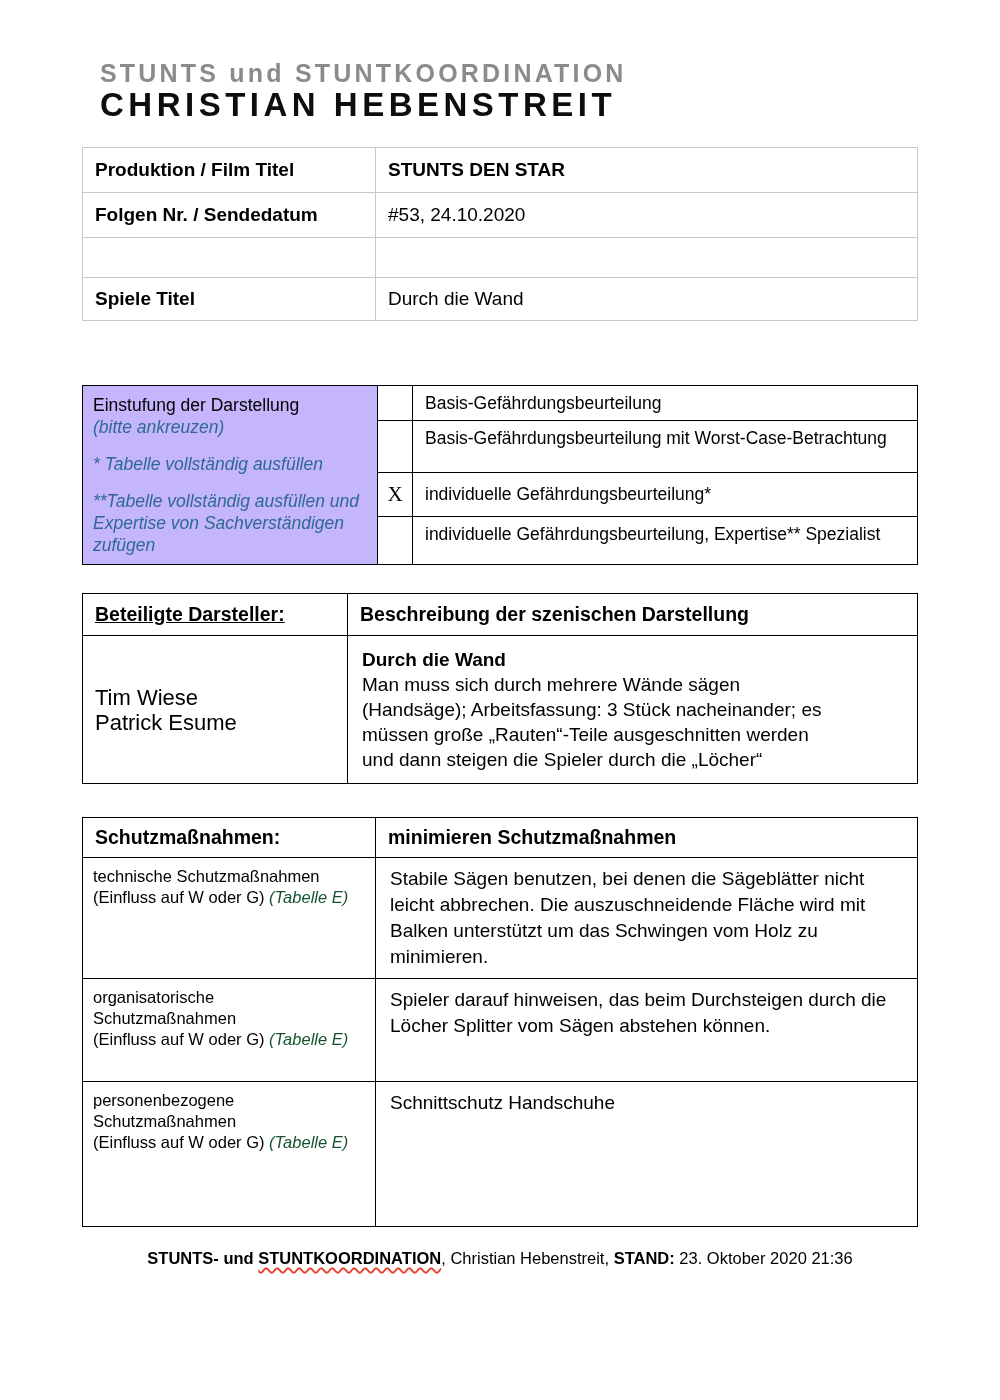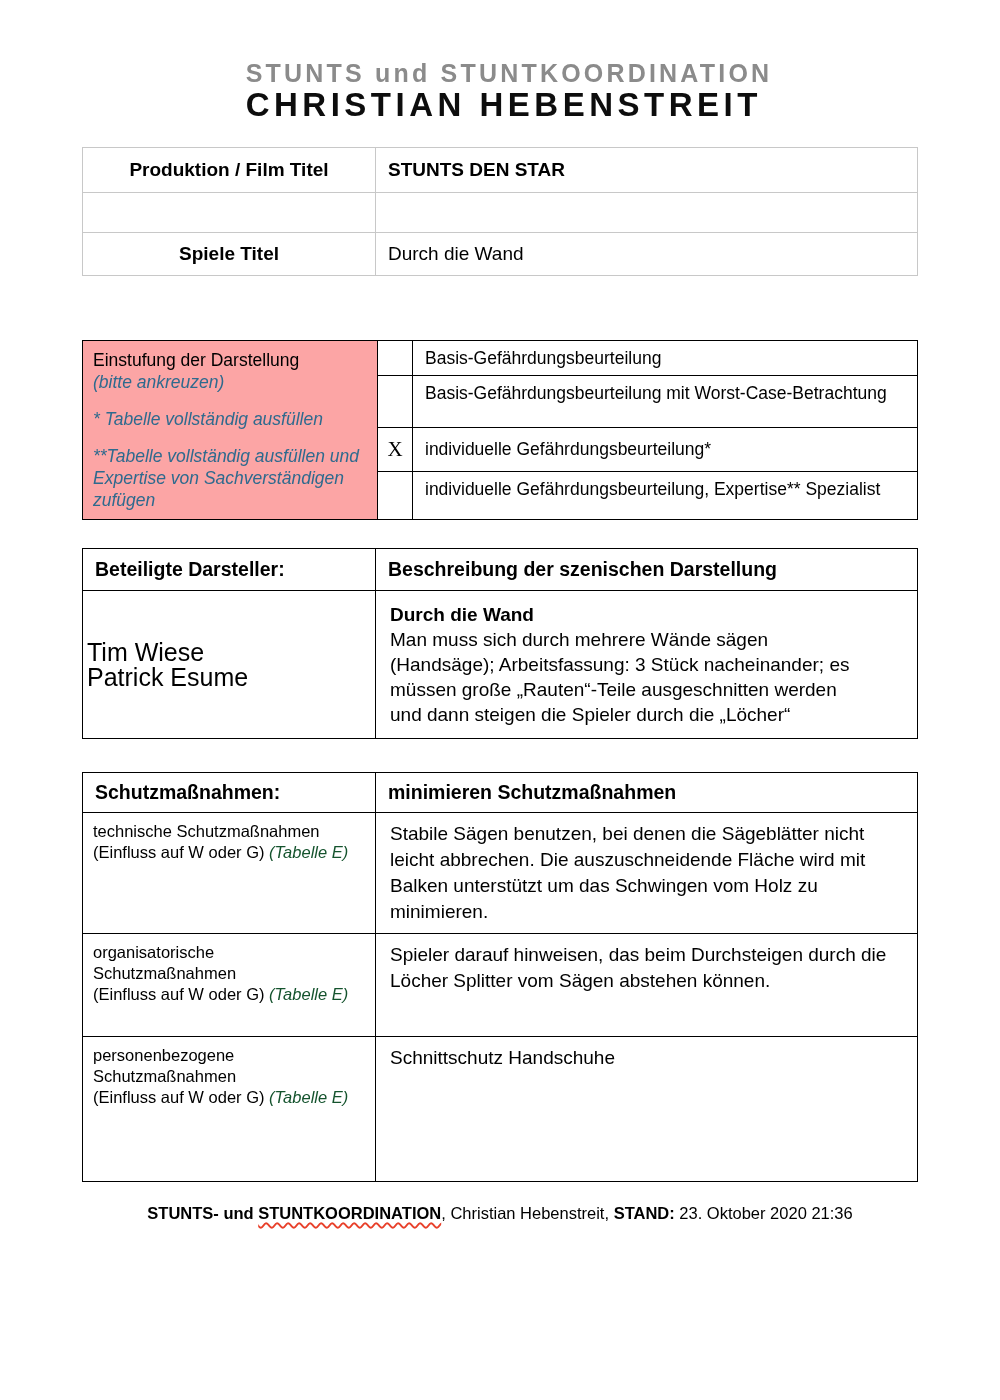--- a/index.html
+++ b/index.html
@@ -8,21 +8,21 @@
     width:1000px; height:1400px;
     font-family:"Liberation Sans", sans-serif;
     color:#000;
     position:relative;
     overflow:hidden;
   }
   .page { width:1000px; height:1400px; position:relative; }
   .content { margin:0 82px; width:836px; }
 
   
-  .header { display:flex; justify-content:center; padding-top:56px; }
+  .header { display:flex; justify-content:flex-start; padding-top:56px; }
   .logo { margin-left:18px; padding-top:4px; }
   .logo-line1 {
     font-size:25px; font-weight:bold; color:#8b8b8b;
     letter-spacing:3.2px; line-height:27px; white-space:nowrap;
   }
   .logo-line2 {
     font-size:33px; font-weight:bold; color:#0d0d0d;
     letter-spacing:4.5px; line-height:36px; white-space:nowrap;
   }
   .address {
@@ -30,30 +30,30 @@
     line-height:23px; padding-top:18px;
   }
 
   
   table { border-collapse:collapse; width:836px; table-layout:fixed; }
   td, th { overflow:hidden; }
 
   
   .t1 { margin-top:24px; font-size:19px; }
   .t1 td { border:1px solid #c8c8c8; vertical-align:middle; padding:0 12px; }
-  .t1 .lbl { font-weight:bold; width:293px;text-align:center; }
+  .t1 .lbl { font-weight:bold; width:293px; }
   .t1 .val-bold { font-weight:bold; }
   .t1 .r1 { height:45px; } .t1 .r2 { height:45px; }
   .t1 .r3 { height:40px; } .t1 .r4 { height:43px; }
 
   
   .t2 { margin-top:64px; }
   .t2 td { border:1.5px solid #000; }
   .yellow-cell {
-    background:#fca5a5; width:295px;
+    background:#c4b5fd; width:295px;
     vertical-align:top; padding:8px 12px 8px 10px;
     font-size:17.5px; line-height:22px;
   }
   .c-title { color:#000; }
   .c-sub { font-style:italic; color:#2e6a8e; }
   .c-note1 { font-style:italic; color:#2e6a8e; margin-top:15px; }
   .c-note2 { font-style:italic; color:#2e6a8e; margin-top:15px; }
   .mark-cell {
     width:35px; text-align:center; vertical-align:middle;
     font-family:"Liberation Serif", serif; font-size:21px;
@@ -63,22 +63,22 @@
   .t2 .o3 { height:44px; } .t2 .o4 { height:47px; }
   .t2 .o2 .opt-cell, .t2 .o4 .opt-cell { vertical-align:top; padding-top:7px; }
 
   
   .t3 { margin-top:28px; }
   .t3 th, .t3 td { border:1.5px solid #000; }
   .t3 th {
     font-size:19.5px; font-weight:bold; text-align:left;
     padding:0 12px; height:42px; vertical-align:middle;
   }
-  .t3 .col-l { width:293px; }
-  .names-cell { vertical-align:middle; padding:0 4px; font-size:25px; line-height:25px; height:148px; }
+  .t3 .col-l { width:265px;text-decoration:underline; }
+  .names-cell { vertical-align:middle; padding:0 12px; font-size:22px; line-height:25px; height:148px; }
   .desc-cell { vertical-align:top; padding:11px 14px; font-size:19px; line-height:25px; }
   .desc-title { font-weight:bold; }
 
   
   .t4 { margin-top:33px;border-radius:15px; }
   .t4 th, .t4 td { border:1.5px solid #000; }
   .t4 th {
     font-size:19.5px; font-weight:bold; text-align:left;
     padding:0 12px; height:40px; vertical-align:middle;
   }
@@ -111,20 +111,24 @@
         <div class="logo-line2">CHRISTIAN HEBENSTREIT</div>
       </div>
     </div>
 
     <table class="t1">
       <tbody>
           <tr class="r1">
         <td class="lbl">Produktion / Film Titel</td>
         <td class="val-bold">STUNTS DEN STAR</td>
       </tr>
+      <tr class="r2">
+        <td class="lbl">Folgen Nr. / Sendedatum</td>
+        <td>#53, 24.10.2020</td>
+      </tr>
       <tr class="r3">
         <td class="lbl"></td>
         <td></td>
       </tr>
       <tr class="r4">
         <td class="lbl">Spiele Titel</td>
         <td>Durch die Wand</td>
       </tr>
     </tbody>
       </table>

